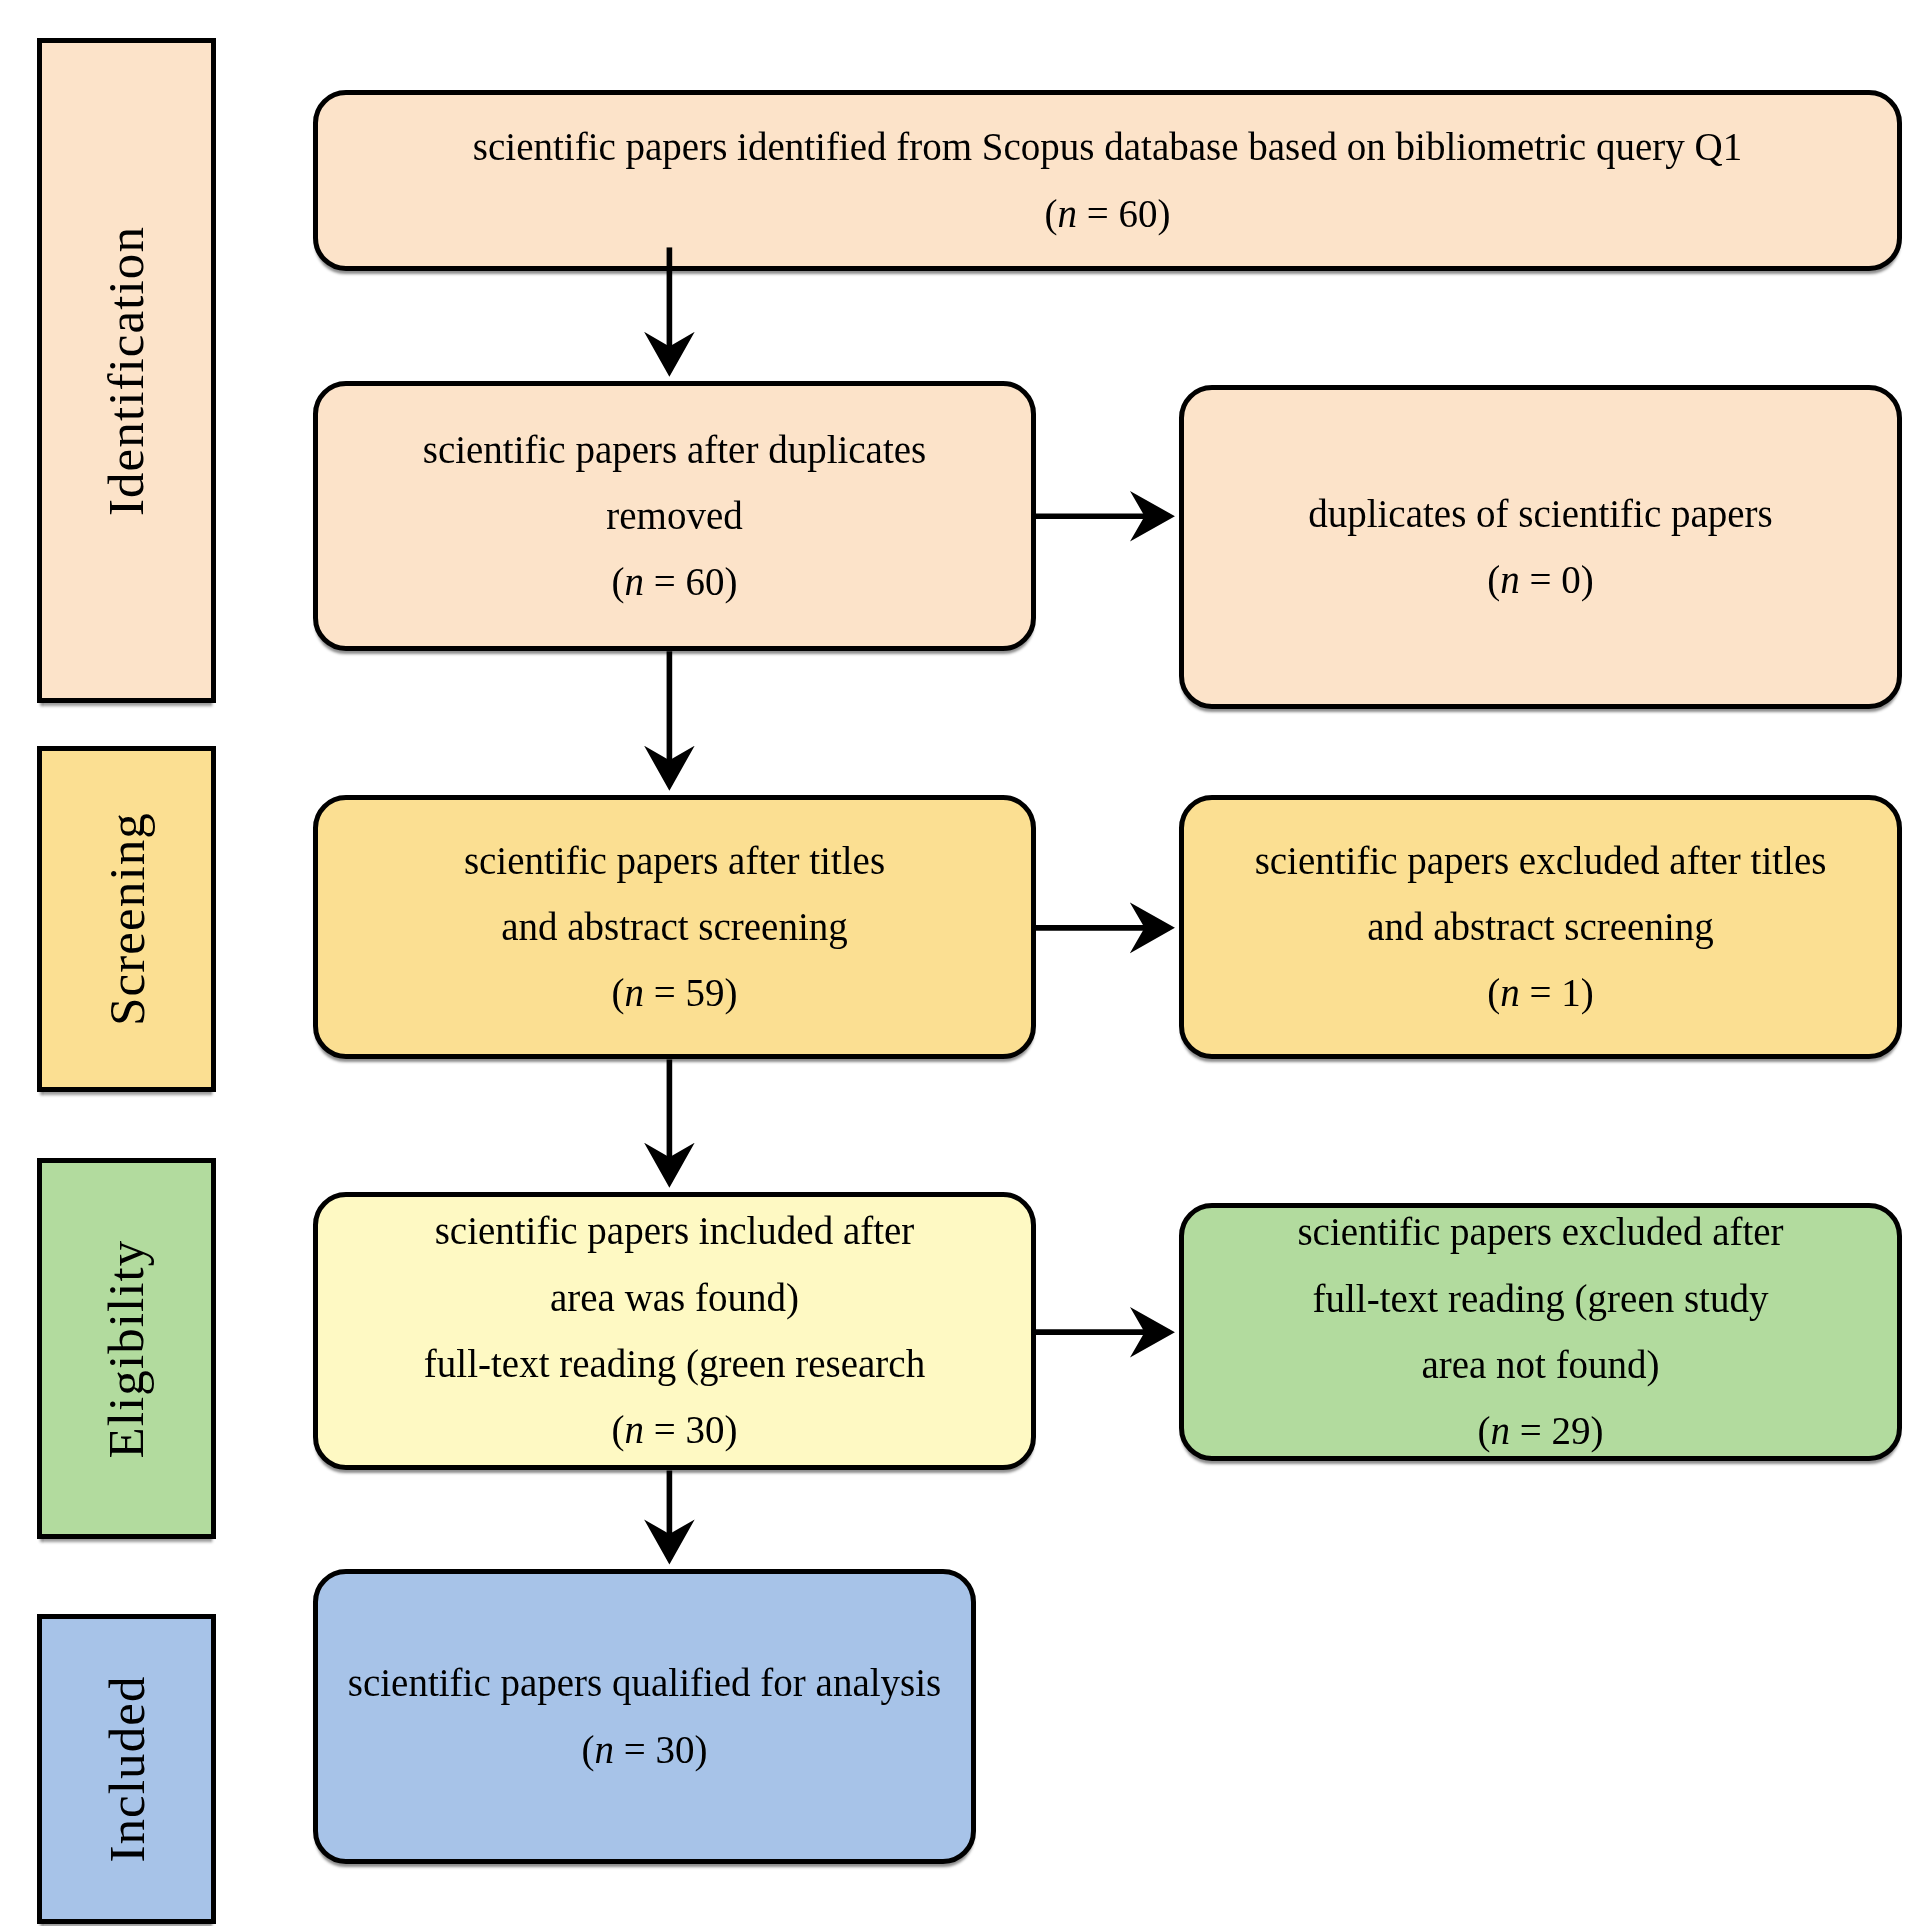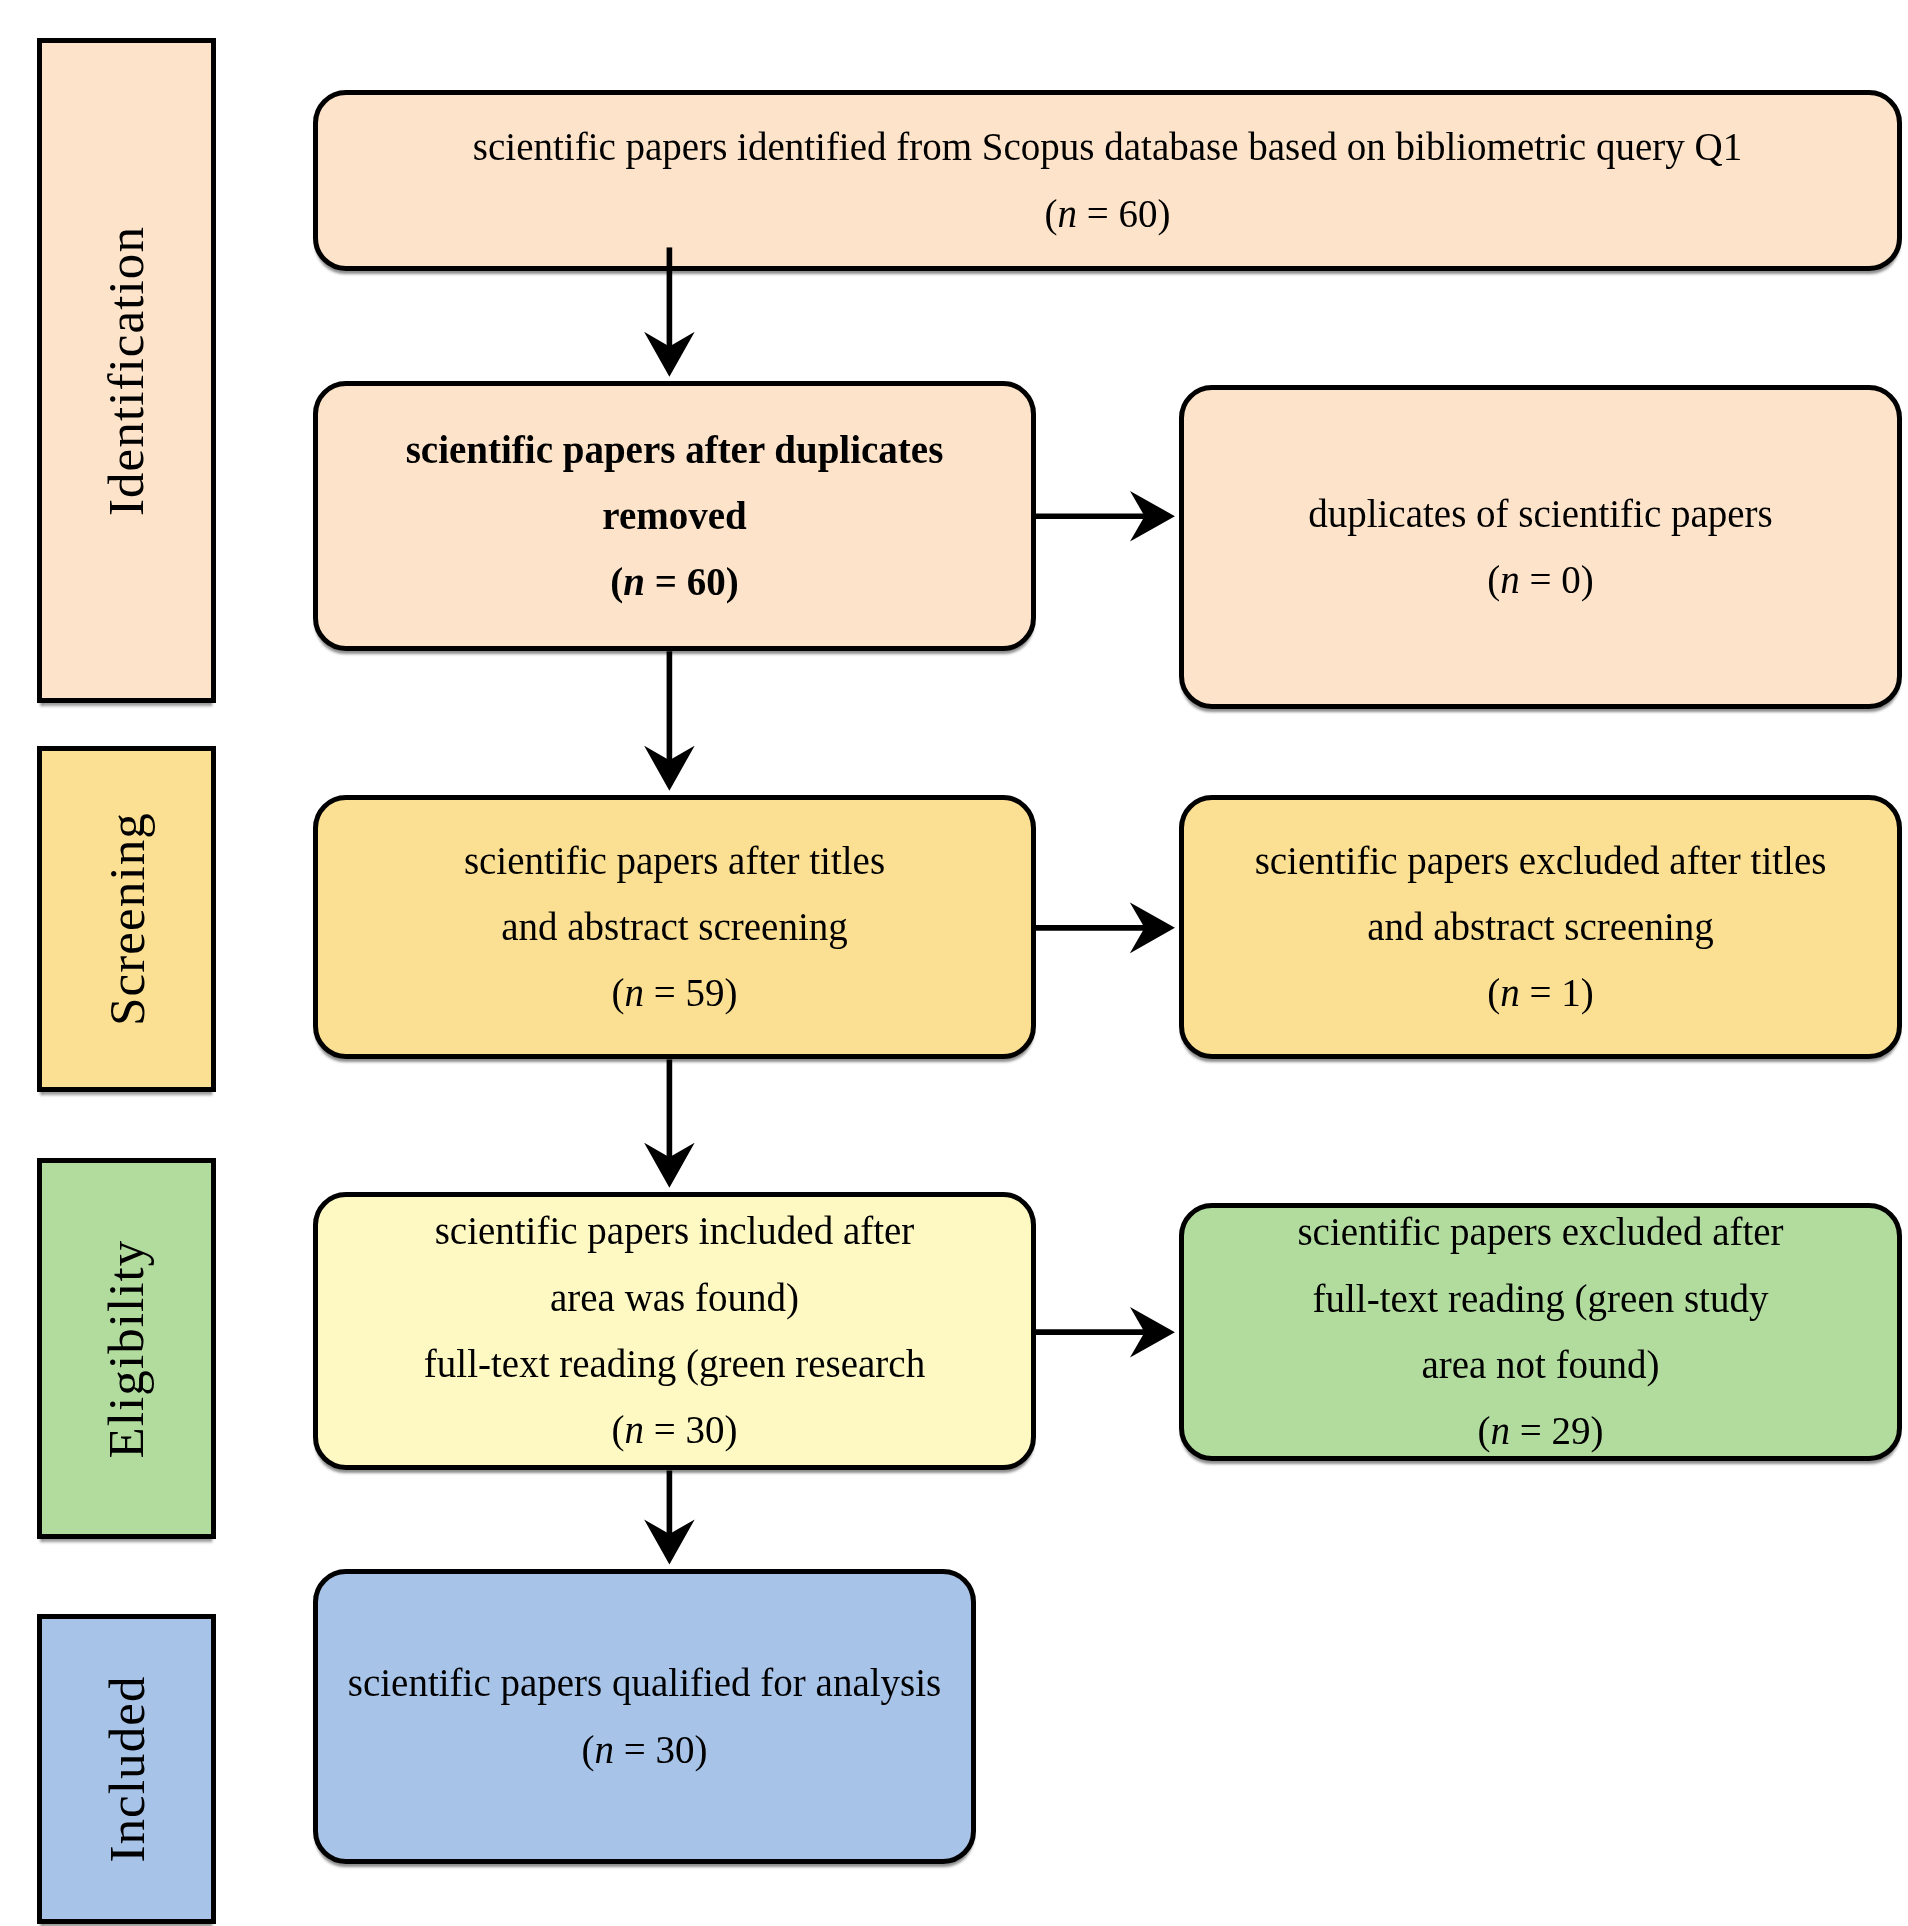--- a/index.html
+++ b/index.html
@@ -39,21 +39,21 @@
     white-space: nowrap;
     letter-spacing: 1.1px;
   }
   
   #side-identification { left: 37px;  top: 38px;   width: 179px; height: 665px; }
   #side-screening      { left: 37px;  top: 746px; width: 179px; height: 346px; }
   #side-eligibility    { left: 37px;  top: 1158px; width: 179px; height: 381px; }
   #side-included       { left: 37px;  top: 1614px; width: 179px; height: 310px; }
   
   #box-identified        { left: 313px;  top: 66px;  width: 1589px; height: 181px; margin-top: 24px; }
-  #box-dedup             { left: 313px;  top: 381px;  width: 723px; height: 270px; font-weight: bold; }
+  #box-dedup             { left: 313px;  top: 381px;  width: 723px; height: 270px; }
   #box-duplicates        { left: 1179px; top: 385px;  width: 723px; height: 324px; }
   #box-screened          { left: 313px;  top: 795px; width: 723px; height: 264px; }
   #box-screen-excluded   { left: 1179px; top: 795px; width: 723px; height: 264px; }
   #box-fulltext-included { left: 313px;  top: 1192px; width: 723px; height: 278px; }
   #box-fulltext-excluded { left: 1179px; top: 1203px; width: 723px; height: 258px; align-items: center; }
   #box-qualified         { left: 313px;  top: 1569px; width: 663px; height: 295px; }
   #arrow-layer {
     position: absolute;
     left: 0; top: 0;
     width: 1909px;

